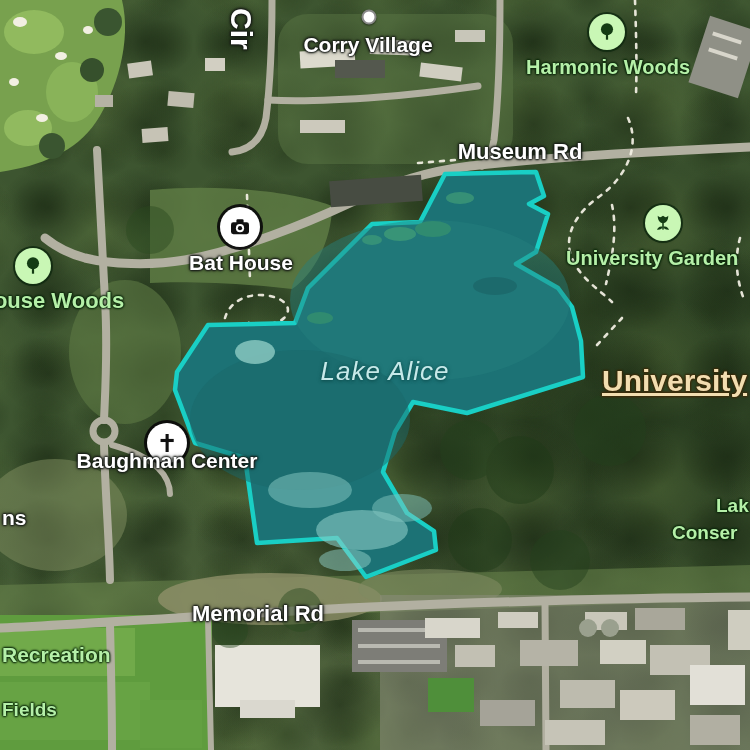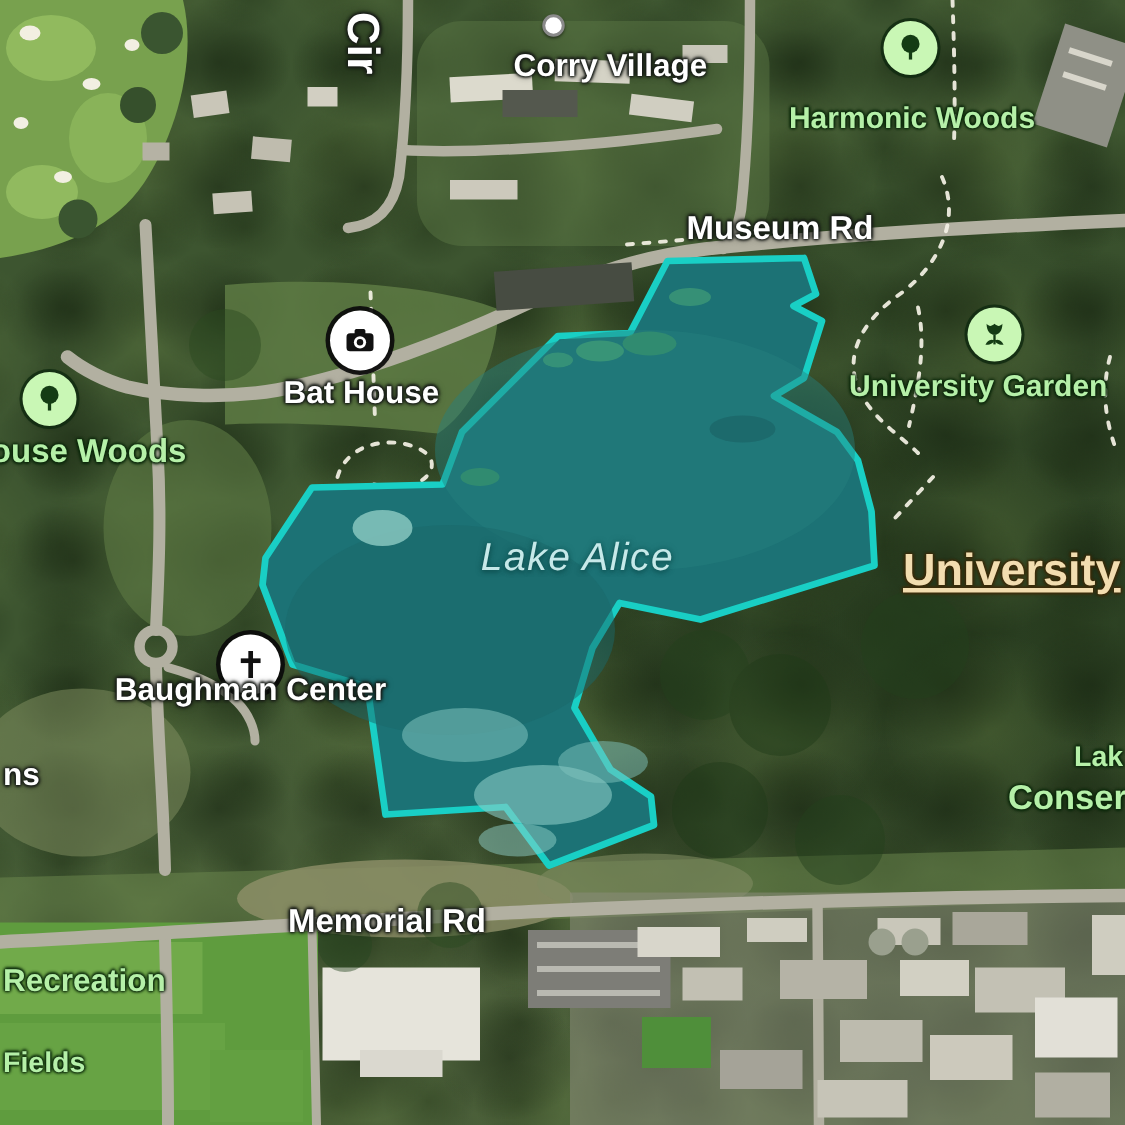--- a/index.html
+++ b/index.html
@@ -204,29 +204,29 @@
   </div>
 
   <div class="poi poi-white" style="left:167px;top:443px;">
     <svg width="24" height="24" viewBox="0 0 20 20">
       <rect x="8.8" y="2.5" width="2.6" height="15" fill="#111"></rect>
       <rect x="4.6" y="6.6" width="11" height="2.6" fill="#111"></rect>
     </svg>
   </div>
 
   <div class="lbl white" style="left:256px;top:8px;transform:rotate(90deg);transform-origin:left top;font-size:30px;">Cir</div>
-  <div class="lbl white" style="left:368px;top:44px;font-size:21px;margin-left:39px;">Corry Village</div>
-  <div class="lbl green" style="left:608px;top:79px;font-size:20px;">Harmonic Woods</div>
+  <div class="lbl white" style="left:368px;top:44px;font-size:21px;">Corry Village</div>
+  <div class="lbl green" style="left:608px;top:67px;font-size:20px;">Harmonic Woods</div>
   <div class="lbl white" style="left:520px;top:152px;font-size:22px;">Museum Rd</div>
   <div class="lbl white" style="left:241px;top:262px;font-size:21px;">Bat House</div>
   <div class="lbl green lbl-left" style="left:566px;top:258px;font-size:20px;">University Garden</div>
   <div class="lbl green lbl-left" style="left:-22px;top:301px;font-size:22px;">House Woods</div>
   <div class="lbl water" style="left:385px;top:371px;font-size:26px;font-style:italic;">Lake Alice</div>
   <div class="lbl tan lbl-left" style="left:602px;top:381px;font-size:30px;text-decoration:underline;">University</div>
   <div class="lbl white" style="left:167px;top:460px;font-size:21px;">Baughman Center</div>
   <div class="lbl white lbl-left" style="left:2px;top:517px;font-size:21px;">ns</div>
   <div class="lbl green lbl-left" style="left:716px;top:505px;font-size:19px;">Lak</div>
-  <div class="lbl green lbl-left" style="left:672px;top:532px;font-size:23px;">Conser</div>
+  <div class="lbl green lbl-left" style="left:672px;top:532px;font-size:19px;">Conser</div>
   <div class="lbl white" style="left:258px;top:614px;font-size:22px;">Memorial Rd</div>
   <div class="lbl green lbl-left" style="left:2px;top:654px;font-size:21px;">Recreation</div>
   <div class="lbl green lbl-left" style="left:2px;top:709px;font-size:19px;">Fields</div>
 
 </div>
 
 </body></html>

